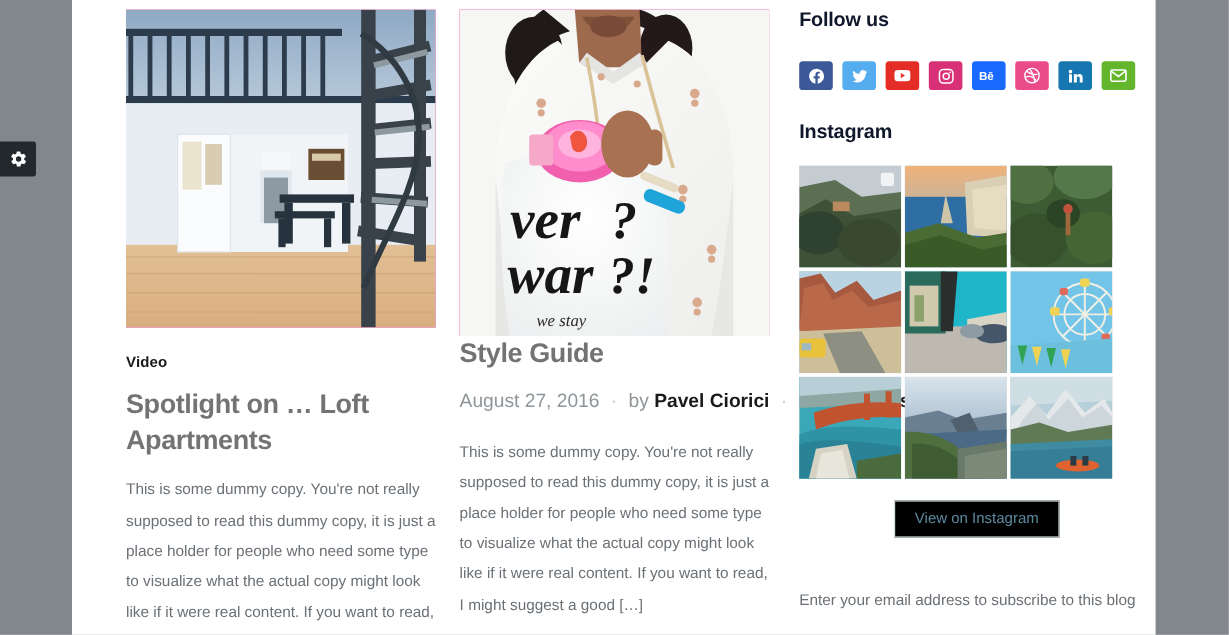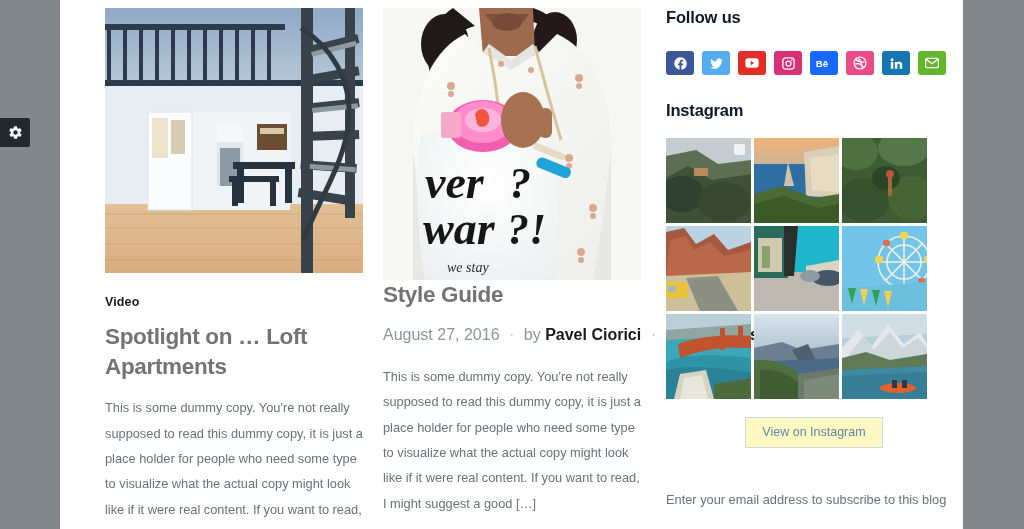--- a/index.html
+++ b/index.html
@@ -170,21 +170,21 @@
     background: #f0f2f3;
   }
 
   .ig-btn-wrap {
     display: flex;
     justify-content: center;
     margin-top: 18px;
   }
   .ig-btn {
     border: 1px solid #cfdcdd;
-    background: #fef9c3;
+    background: #000000;
     color: #5d8aa0;
     font-size: 12.5px;
     font-family: "Liberation Sans", sans-serif;
     padding: 8px 16px;
     cursor: pointer;
     line-height: 1;
   }
 
   .sub-widget { margin-top: 40px; }
   .sub-desc {

